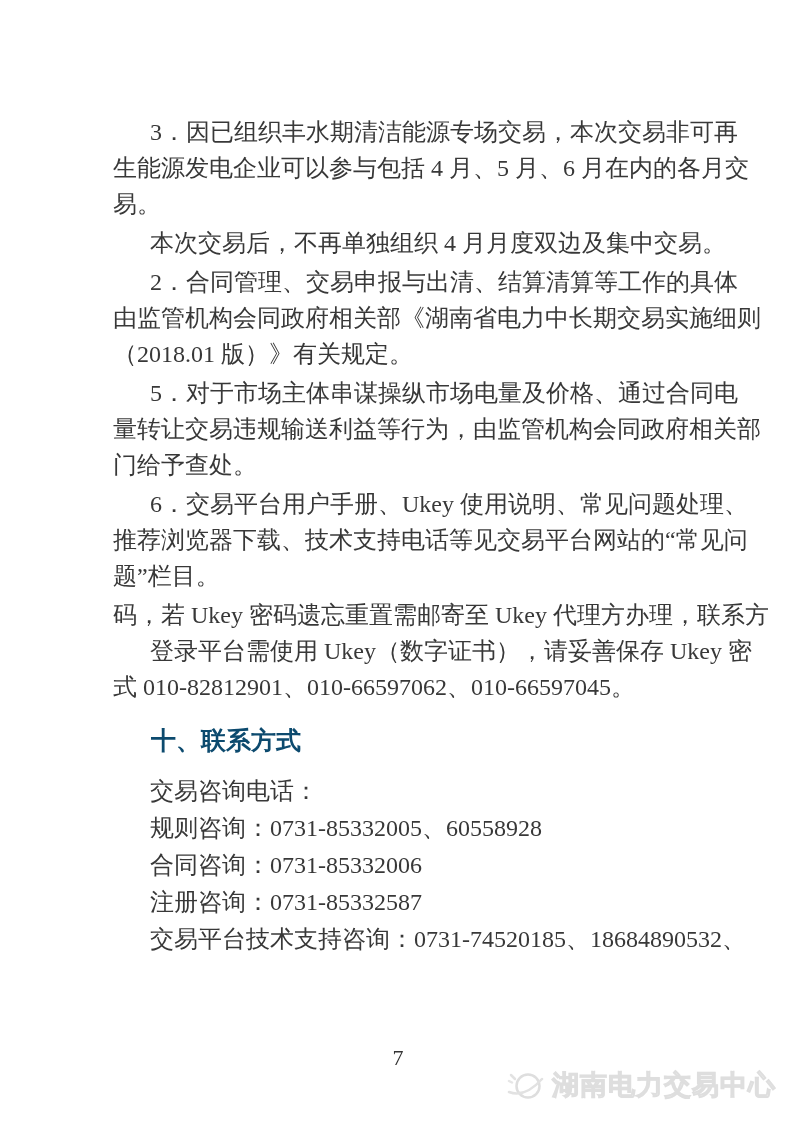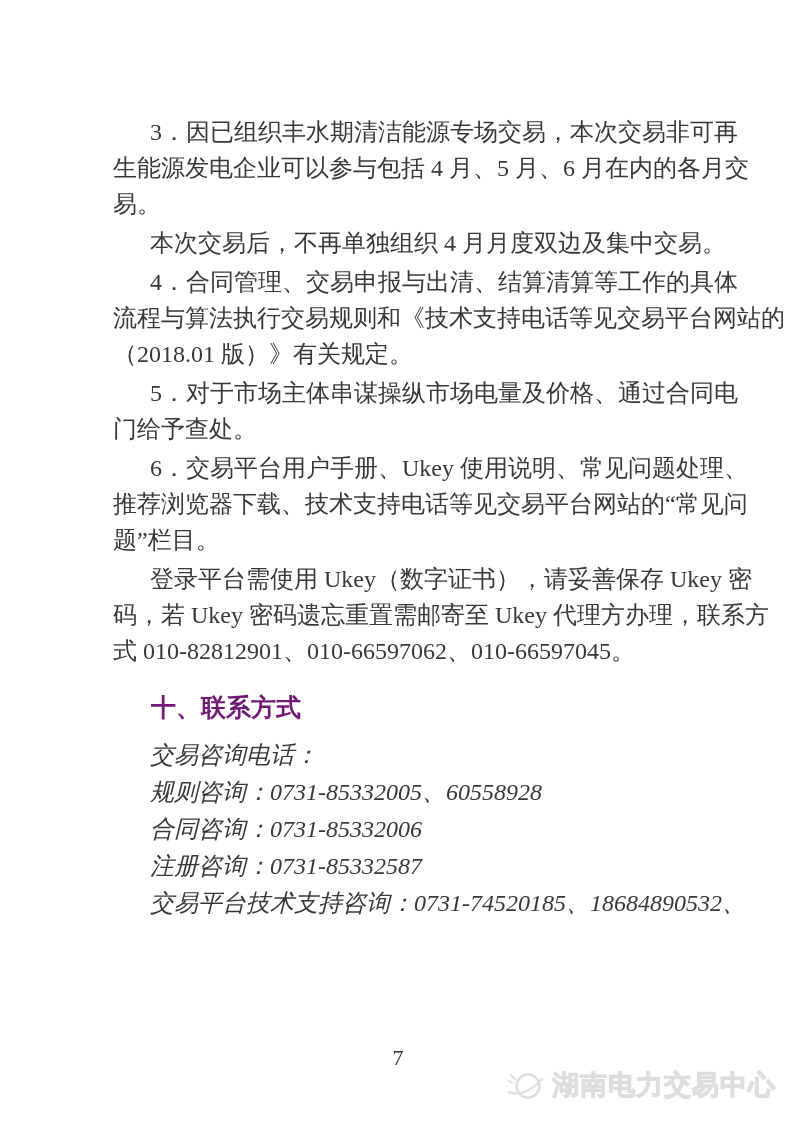--- a/index.html
+++ b/index.html
@@ -35,30 +35,29 @@
     text-align: center;
   }
   .just {
     text-align: justify;
     text-align-last: justify;
     text-justify: inter-character;
   }
   .section-heading {
     margin: 20px 0 12px 0;
     padding-left: 38px;
-    font-family: Liberation Sans, sans-serif;
+    font-family: Liberation Mono, monospace;
     font-weight: bold;
     font-size: 25px;
     line-height: 36px;
-    color: #701a75;
+    color: #0c4a6e;
     white-space: nowrap;
   }
   .contacts {
     margin-top: 10px;
-    font-style: italic;
   }
   .contact-line {
     font-size: 24px;
     line-height: 37px;
     padding-left: 37px;
     white-space: nowrap;
   }
   .page-number {
     position: absolute;
     left: 0;
@@ -104,39 +103,40 @@
       <div class="ln indent just">3．因已组织丰水期清洁能源专场交易，本次交易非可再</div>
       <div class="ln just">生能源发电企业可以参与包括 4 月、5 月、6 月在内的各月交</div>
       <div class="ln">易。</div>
     </section>
 
     <section class="para">
       <div class="ln indent">本次交易后，不再单独组织 4 月月度双边及集中交易。</div>
     </section>
 
     <section class="para">
-      <div class="ln indent just">4．合同管理、交易申报与出清、结算清算等工作的具体</div>
-      <div class="ln just">流程与算法执行交易规则和《技术支持电话等见交易平台网站的</div>
+      <div class="ln indent just">2．合同管理、交易申报与出清、结算清算等工作的具体</div>
+      <div class="ln just">由监管机构会同政府相关部《湖南省电力中长期交易实施细则</div>
       <div class="ln">（2018.01 版）》有关规定。</div>
     </section>
 
     <section class="para">
       <div class="ln indent just">5．对于市场主体串谋操纵市场电量及价格、通过合同电</div>
+      <div class="ln just">量转让交易违规输送利益等行为，由监管机构会同政府相关部</div>
       <div class="ln">门给予查处。</div>
     </section>
 
     <section class="para">
       <div class="ln indent just">6．交易平台用户手册、Ukey 使用说明、常见问题处理、</div>
       <div class="ln just">推荐浏览器下载、技术支持电话等见交易平台网站的“常见问</div>
       <div class="ln">题”栏目。</div>
     </section>
 
     <section class="para">
+      <div class="ln just">码，若 Ukey 密码遗忘重置需邮寄至 Ukey 代理方办理，联系方</div>
       <div class="ln indent just">登录平台需使用 Ukey（数字证书），请妥善保存 Ukey 密</div>
-      <div class="ln just">码，若 Ukey 密码遗忘重置需邮寄至 Ukey 代理方办理，联系方</div>
       <div class="ln">式 010-82812901、010-66597062、010-66597045。</div>
     </section>
 
     <h2 class="section-heading">十、联系方式</h2>
 
     <section class="contacts">
       <div class="contact-line">交易咨询电话：</div>
       <div class="contact-line">规则咨询：0731-85332005、60558928</div>
       <div class="contact-line">合同咨询：0731-85332006</div>
       <div class="contact-line">注册咨询：0731-85332587</div>

